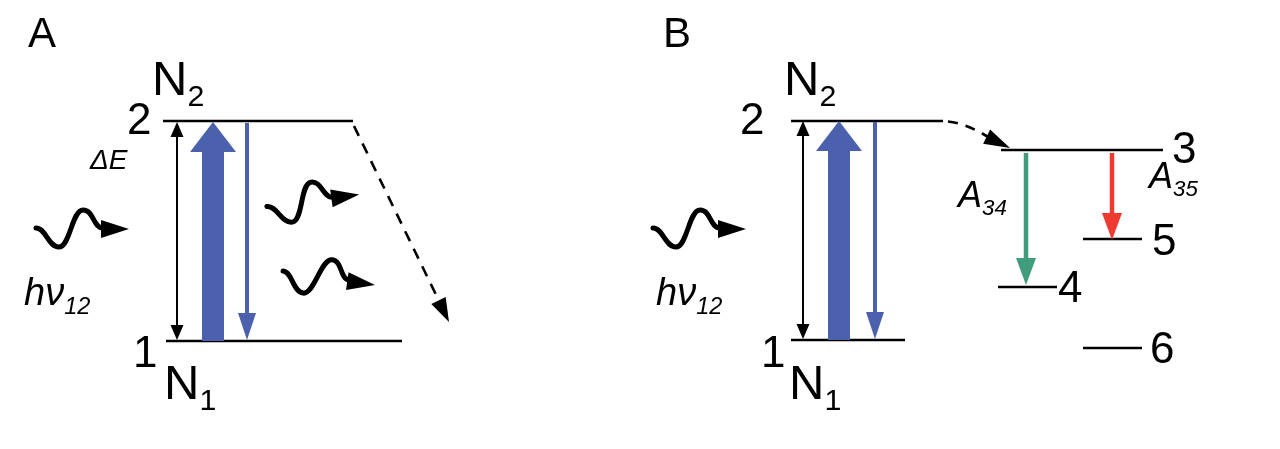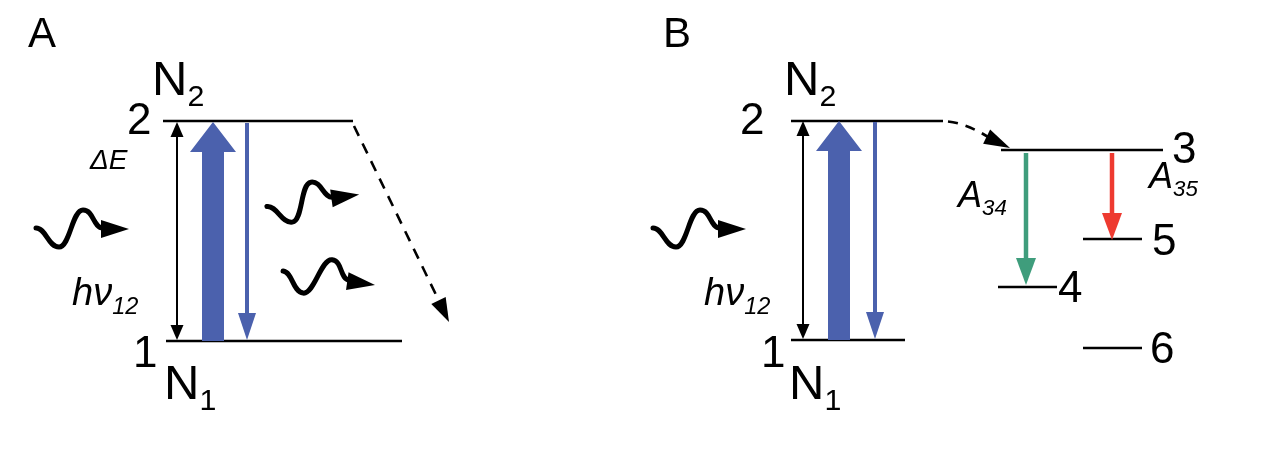--- a/index.html
+++ b/index.html
@@ -10,21 +10,21 @@
     font-family:"Liberation Sans","DejaVu Sans",sans-serif;
     color:#000;
     overflow:hidden;
   }
   svg.shapes{position:absolute;left:0;top:0;}
   .lbl{position:absolute;line-height:1;white-space:nowrap;color:#000;}
   .panel-letter{font-size:42px;font-weight:500;}
   .lvl-num{font-size:44px;}
   .pop{font-size:49px;}
   .gap{font-size:28px;font-style:italic;}
-  .photonlbl{font-size:38px;font-style:italic;margin-left:48px;}
+  .photonlbl{font-size:38px;font-style:italic;}
   .decaylbl{font-size:36px;font-style:italic;}
   sub{font-size:62%;line-height:0;}
 </style>
 </head>
 <body>
 
 <div class="figure">
 
   <svg class="shapes" width="1280" height="449" viewBox="0 0 1280 449">
     <defs>

